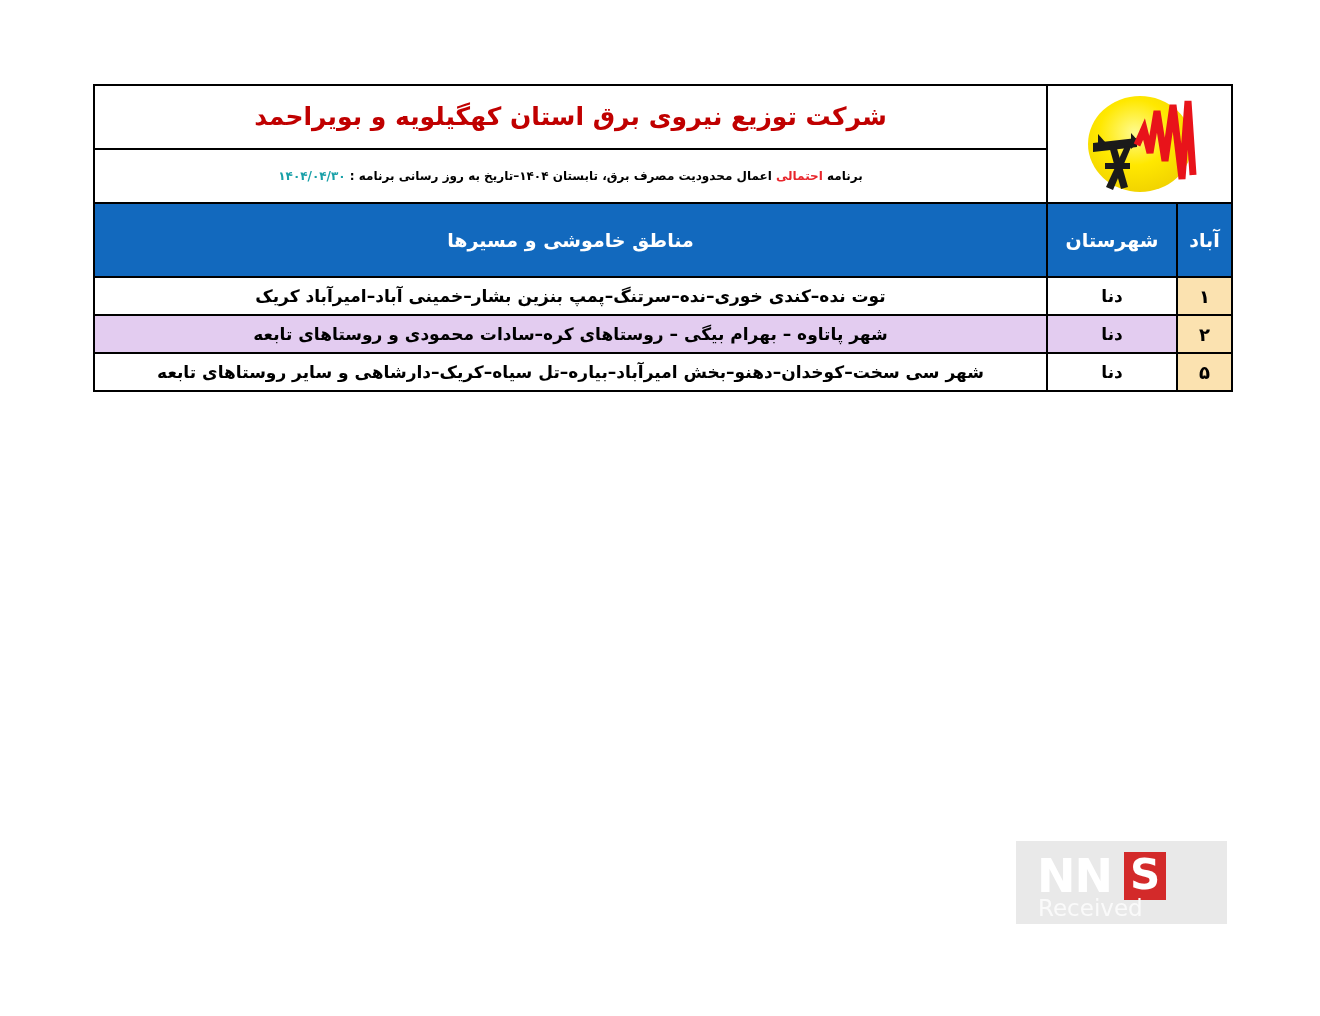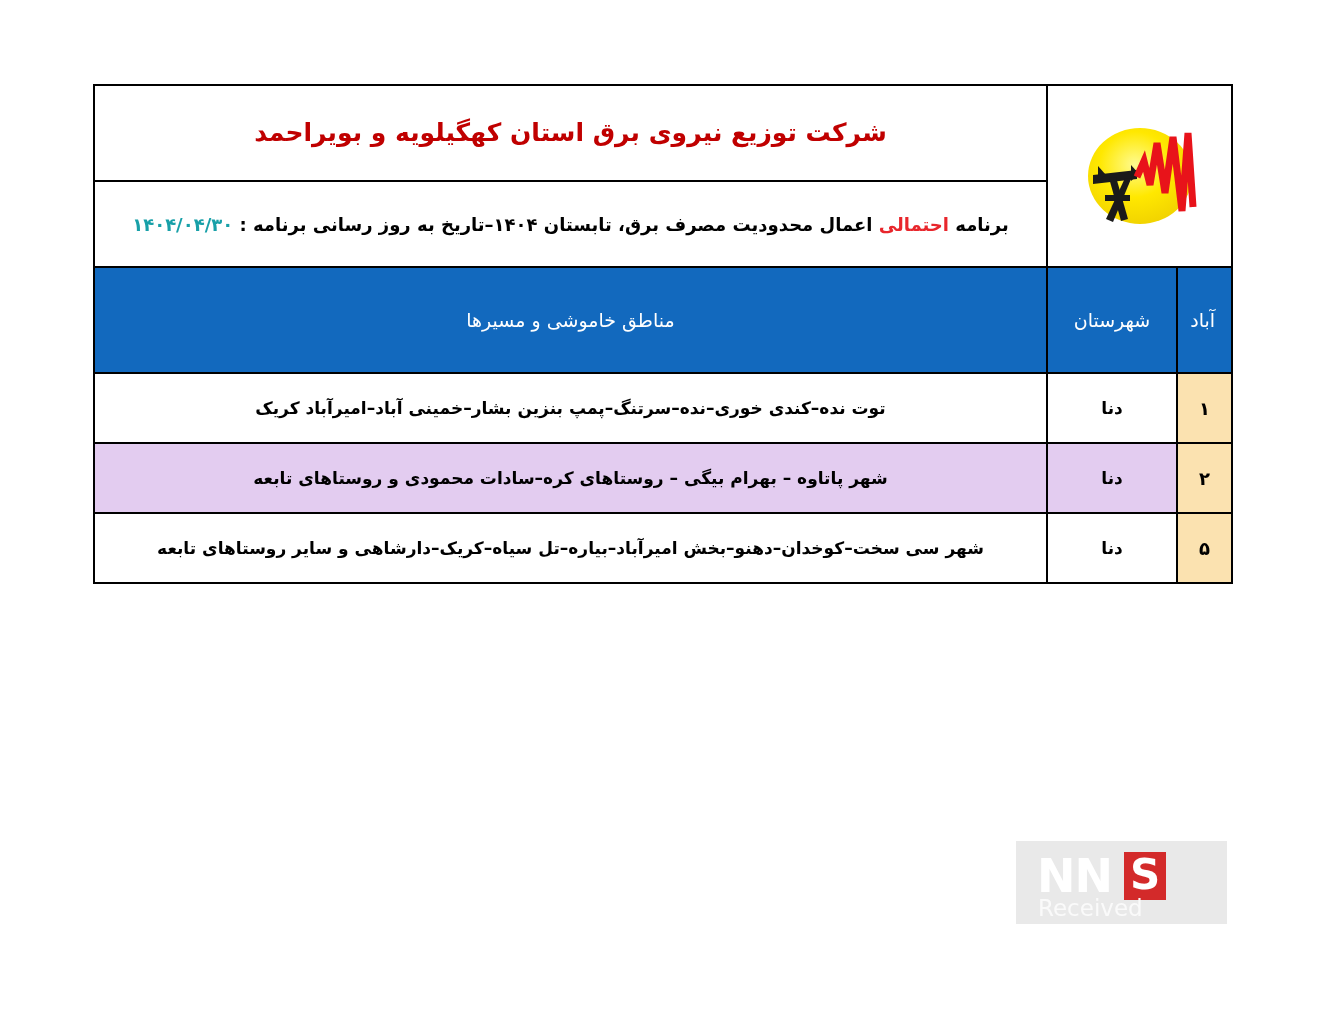--- a/index.html
+++ b/index.html
@@ -26,21 +26,21 @@
     position: absolute;
     left: 93px;
     top: 84px;
     width: 1138px;
     border-collapse: collapse;
     table-layout: fixed;
     direction: rtl;
   }
   .doc-table td, .doc-table th {
     border: 2px solid #000000;
-    padding: 16px;
+    padding: 0;
     vertical-align: middle;
     text-align: center;
   }
 
   .col-group   { width: 55px; }
   .col-county  { width: 130px; }
   .col-routes  { width: 953px; }
 
   
   .title-cell {
@@ -49,21 +49,21 @@
     font-weight: bold;
     color: #c00000;
     letter-spacing: 0px;
     line-height: 1.1;
     padding: 0 14px;
   }
 
   
   .subtitle-cell {
     height: 52px;
-    font-size: 18px;
+    font-size: 12px;
     font-weight: bold;
     color: #000000;
     padding: 0 14px;
     white-space: nowrap;
   }
   .subtitle-cell .red  { color: #e8262c; }
   .subtitle-cell .teal { color: #18a0a8; }
 
   
   .logo-cell {
@@ -76,21 +76,21 @@
     width: 150px;
     height: 106px;
     margin: 0 auto;
     display: block;
   }
 
   
   .hdr {
     background: #1269be;
     color: #ffffff;
-    font-weight: normal;
+    font-weight: bold;
     font-size: 19px;
     height: 72px;
   }
   .hdr-routes { font-size: 19px; }
 
   
   .row-cell {
     height: 36px;
     font-size: 17px;
     font-weight: bold;

